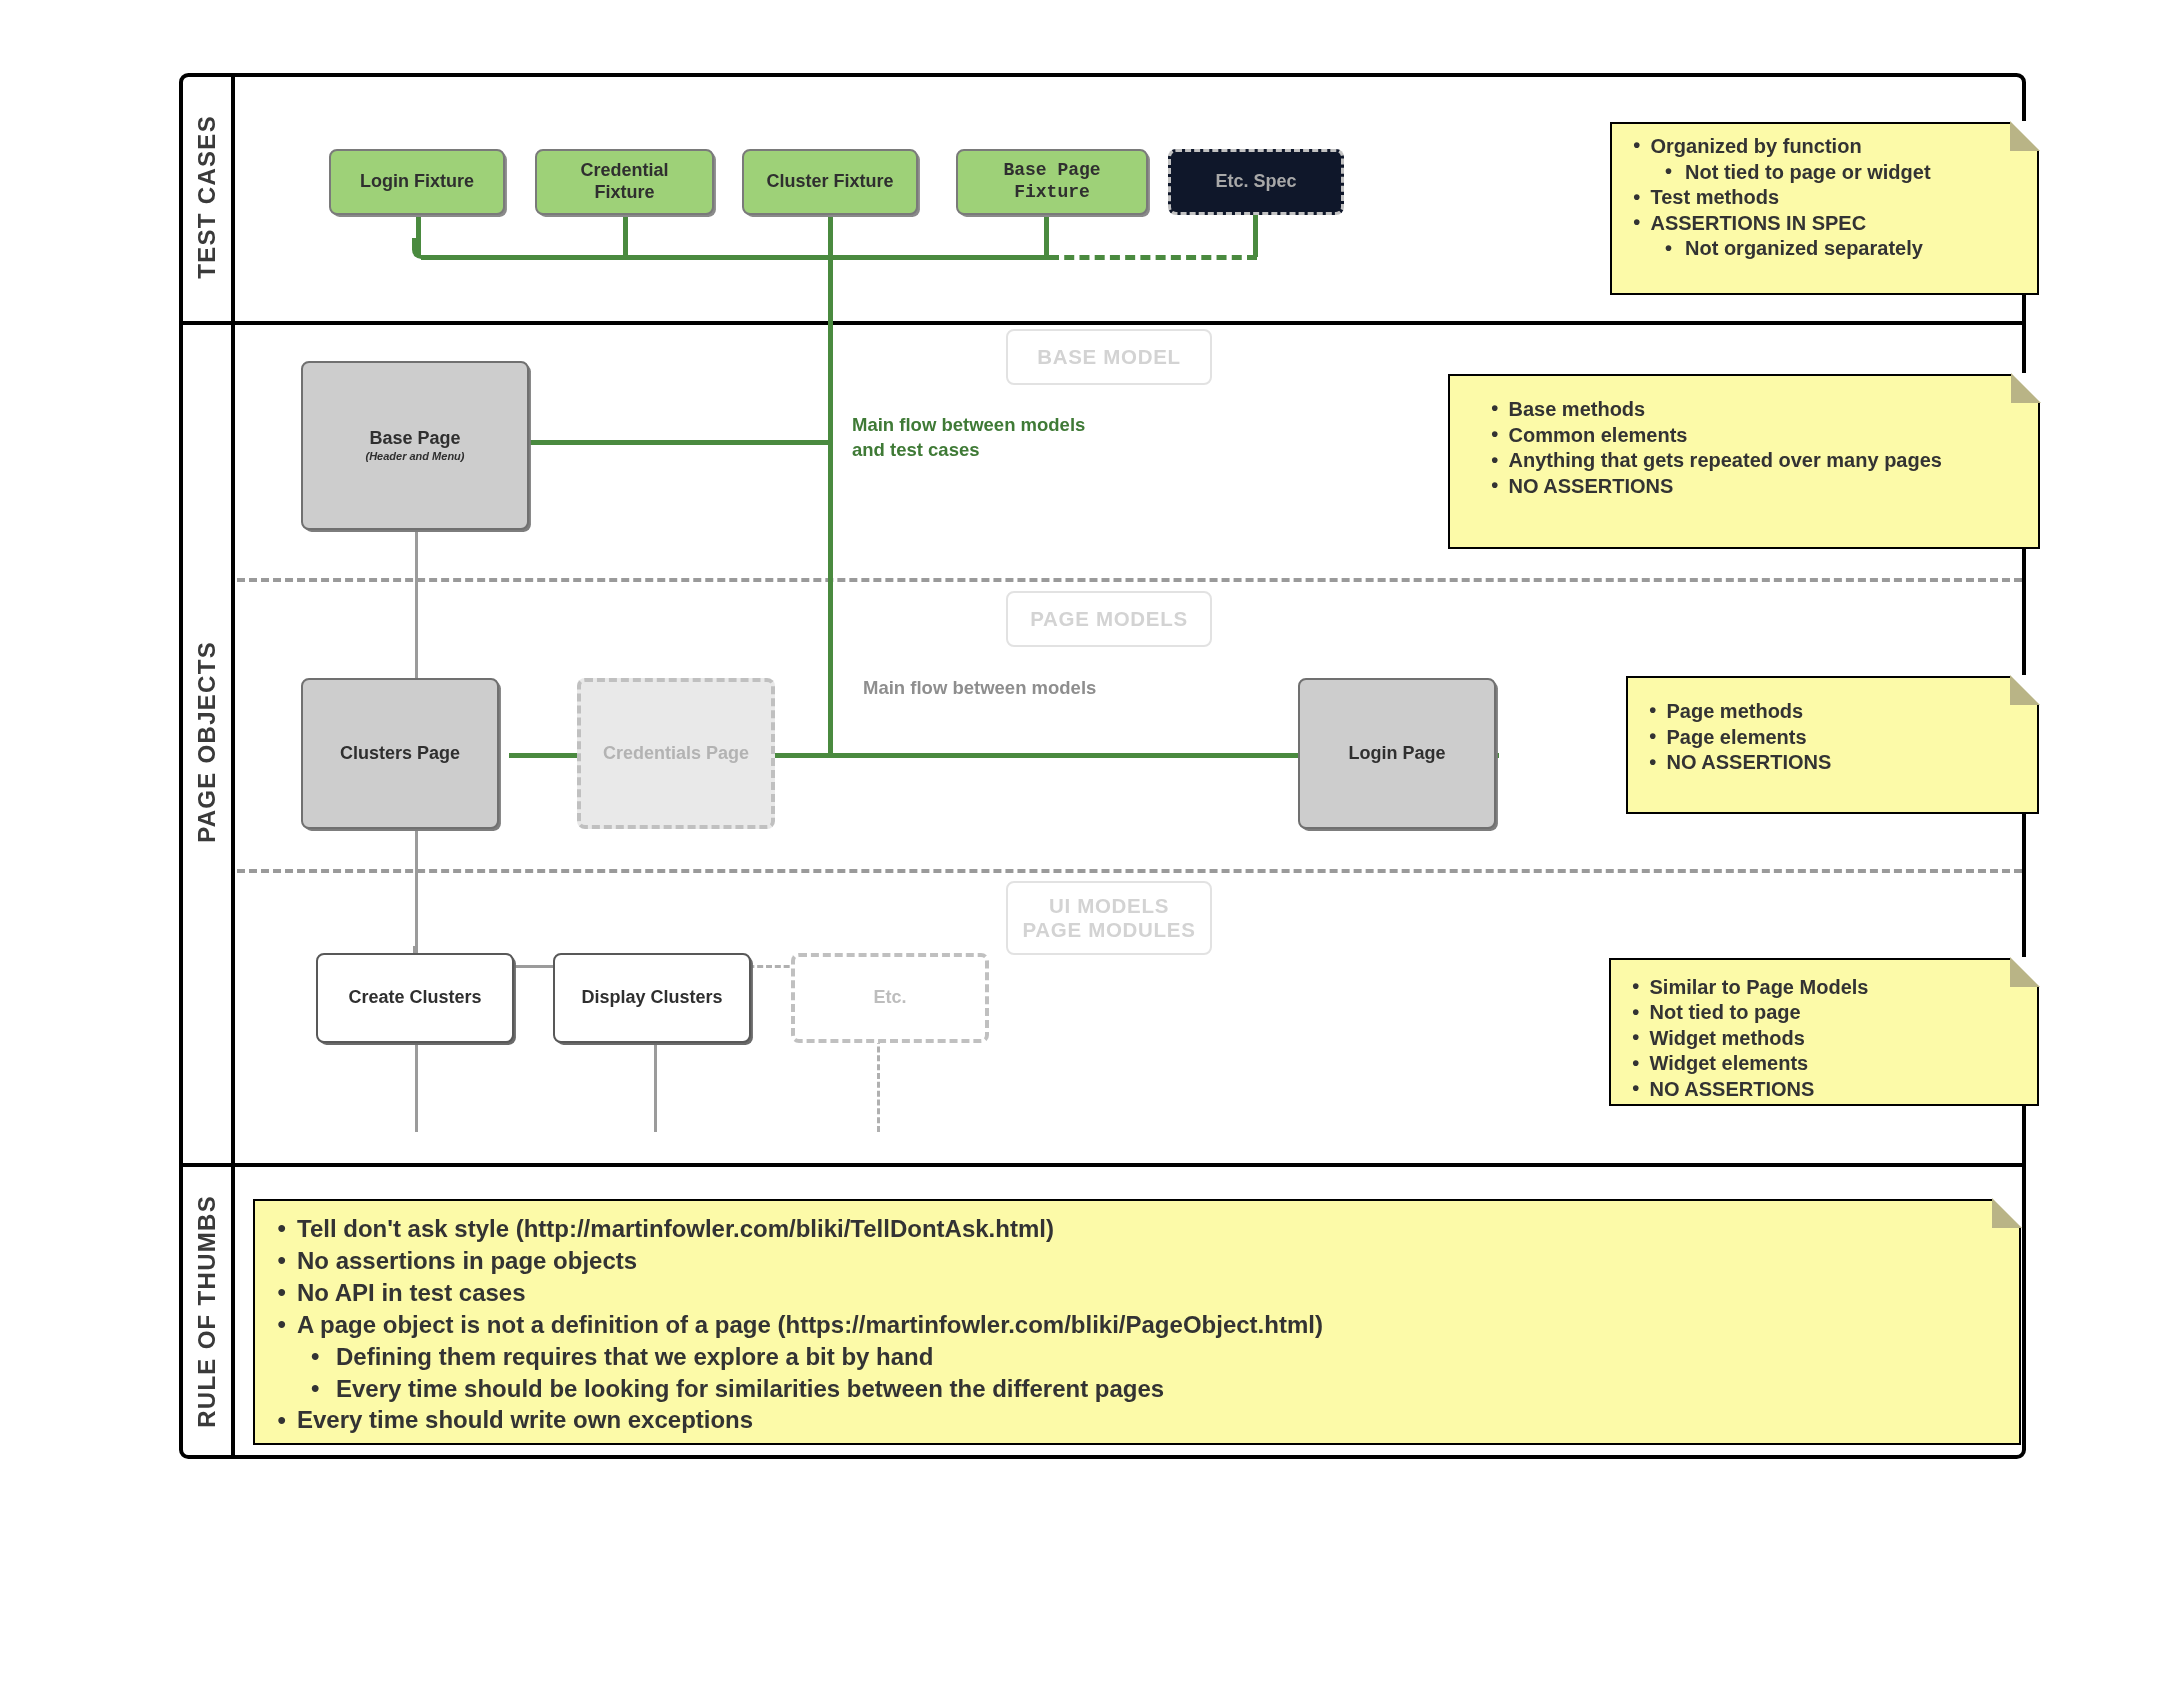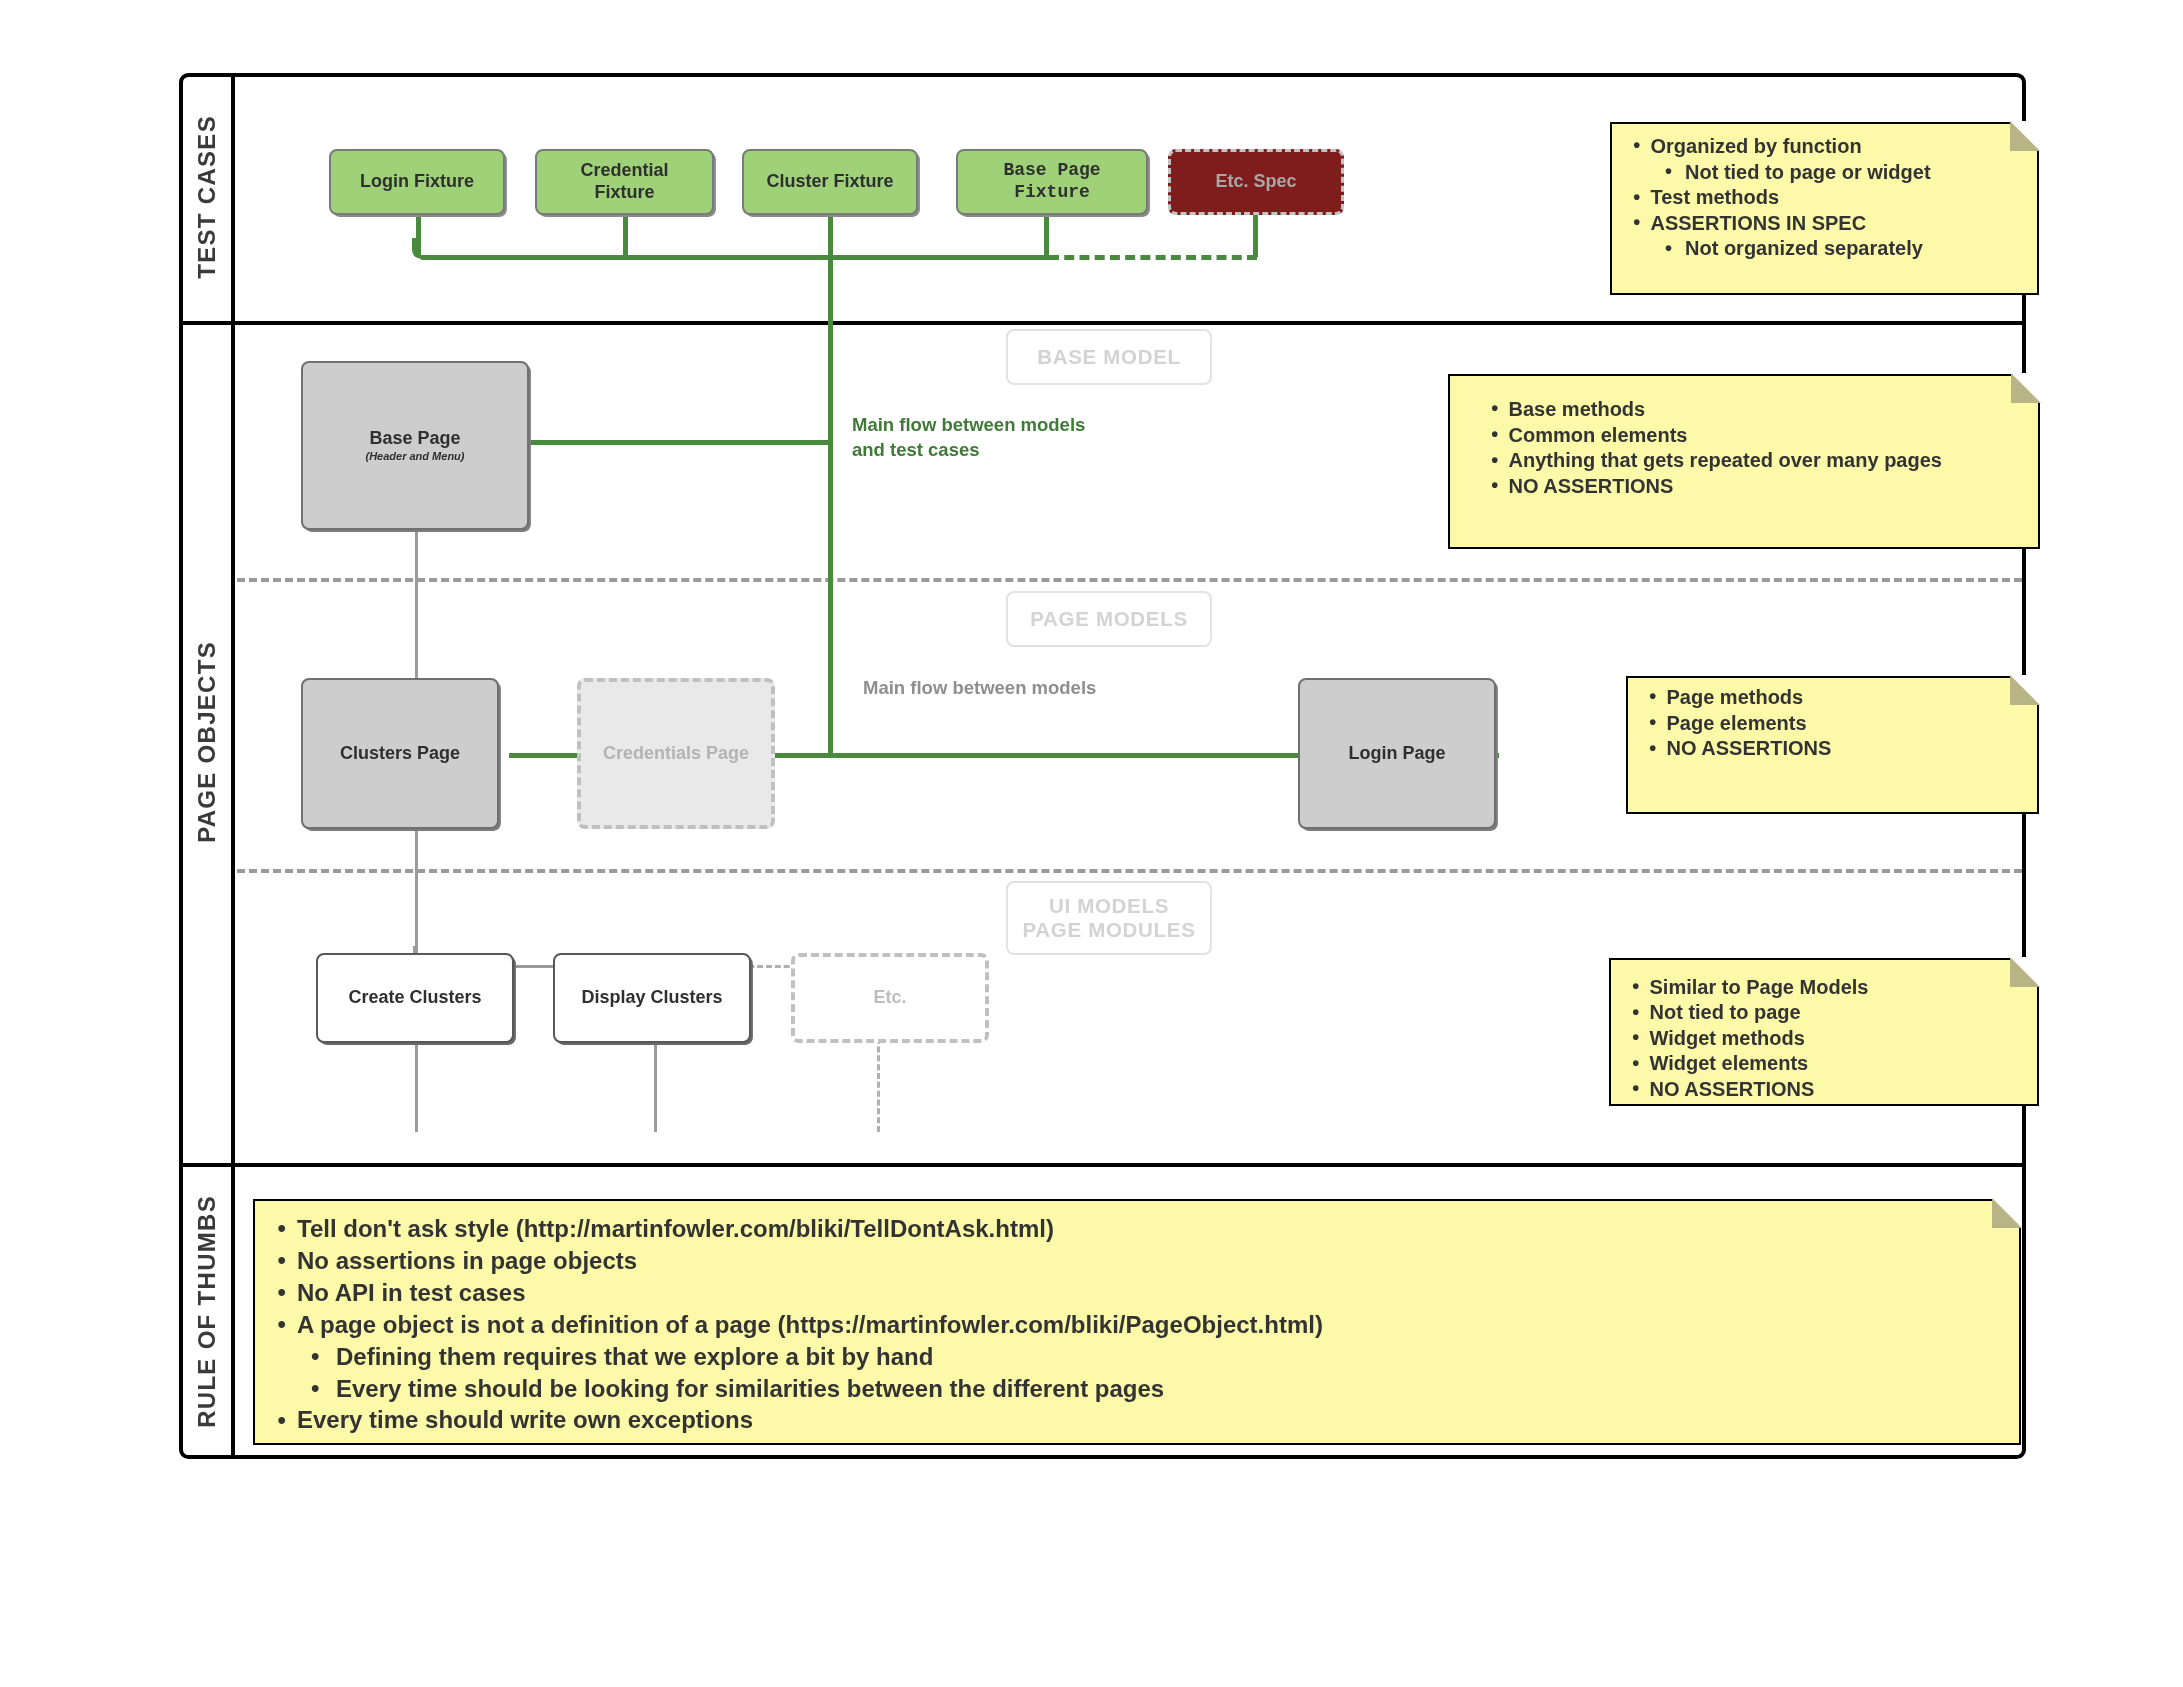--- a/index.html
+++ b/index.html
@@ -32,21 +32,21 @@
 
   
   .node{position:absolute;box-sizing:border-box;border-radius:8px;
         display:flex;flex-direction:column;align-items:center;justify-content:center;
         text-align:center;font-weight:bold;font-size:18px;color:#2f2f2f;line-height:1.2;
         padding:2.6px 5.3px;z-index:6;}
   .node .sub{font-weight:bold;font-style:italic;font-size:11px;}
 
   .n-green{background:#9ed178;border:2px solid #7a7a7a;
            box-shadow:2.6px 2.6px 0 -0.7px #8a8a8a;}
-  .n-green-ghost{background:#7f1d1d;border:3.3px dashed #c2c2c2;color:#a8a8a8;box-shadow:none;}
+  .n-green-ghost{background:#0f172a;border:3.3px dashed #c2c2c2;color:#a8a8a8;box-shadow:none;}
   .n-gray{background:#cdcdcd;border:2px solid #707070;box-shadow:2.6px 2.6px 0 -0.7px #7d7d7d;}
   .n-gray-ghost{background:#e9e9e9;border:4px dashed #c0c0c0;color:#b3b3b3;box-shadow:none;}
   .n-white{background:#ffffff;border:2px solid #585858;box-shadow:2.6px 2.6px 0 -0.7px #6a6a6a;}
   .n-white-ghost{background:#ffffff;border:4px dashed #c0c0c0;color:#bdbdbd;box-shadow:none;}
 
   
   .ln{position:absolute;z-index:3;}
   .g-v{background:#4a8a3f;width:4.6px;}
   .g-h{background:#4a8a3f;height:4.6px;}
   .g-h-dash{height:0;border-top:5.3px dashed #4a8a3f;}
@@ -186,21 +186,21 @@
   <div class="node n-gray" style="left:1298px;top:678px;width:198px;height:151px;">
     <div>Login Page</div>
   </div>
 
   <div class="flowlabel muted" style="left:863px;top:676px;width:304px;">
     <div>Main flow between models</div>
   </div>
 
   <div class="note" style="left:1626px;top:676px;width:413px;height:138px;">
     <div class="fold"></div>
-    <div class="pad" style="padding-top:7px;">
+    <div class="pad" style="padding-top:21px;">
       <ul>
         <li>Page methods</li>
         <li>Page elements</li>
         <li>NO ASSERTIONS</li>
       </ul>
     </div>
   </div>
 
   <div class="chip" style="left:1006px;top:881px;width:202px;height:70px;">
     <div>UI MODELS</div>

